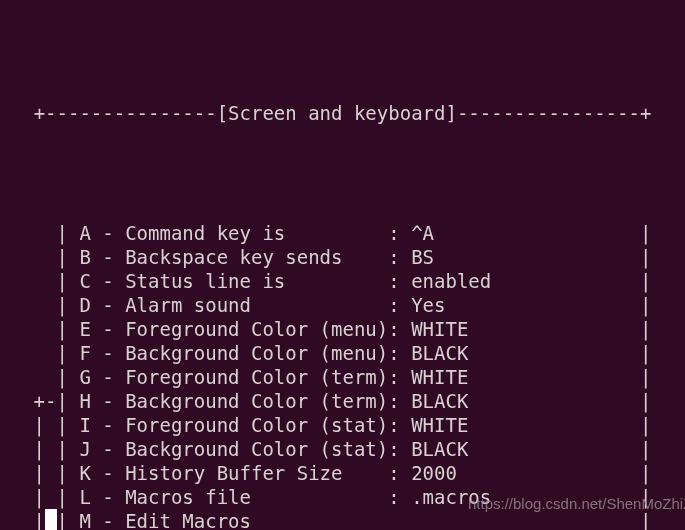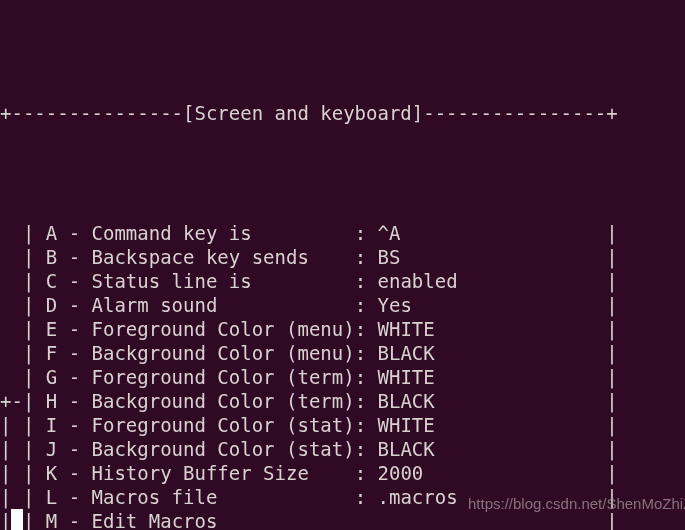--- a/index.html
+++ b/index.html
@@ -26,20 +26,21 @@
     left: 0;
     top: 5px;
     width: 685px;
     white-space: pre;
   }
   .row {
     height: 24px;
     line-height: 24px;
     white-space: pre;
     display: block;
+    text-align: center;
   }
   .cursor {
     background: #ffffff;
     color: #300a24;
     display: inline-block;
   }
   .watermark {
     position: absolute;
     left: 468px;
     top: 495px;

